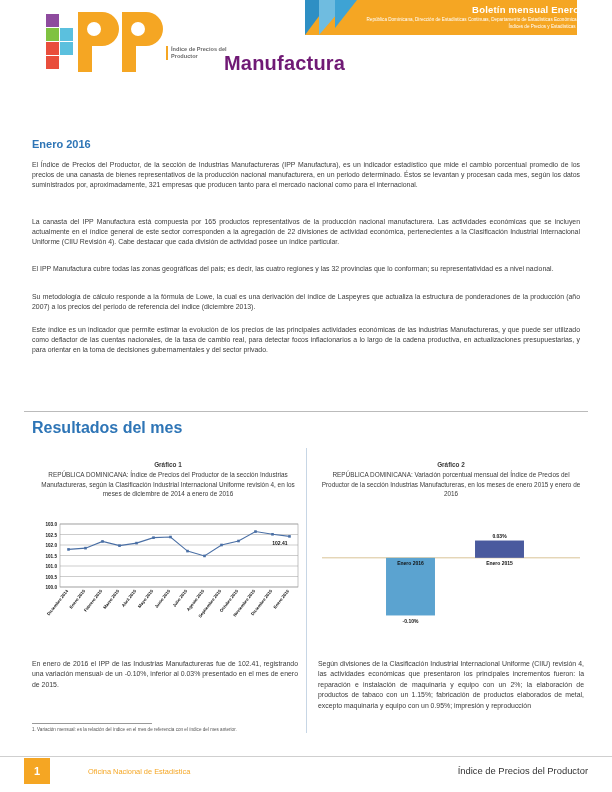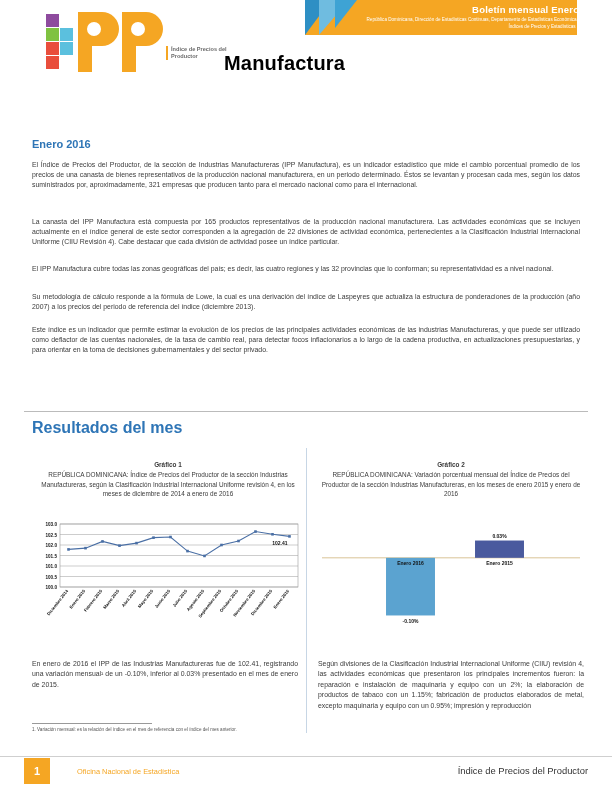--- a/index.html
+++ b/index.html
@@ -75,21 +75,21 @@
     color: #6b6b6b;
     border-left: 2px solid #F5A623;
     padding-left: 3px;
     font-weight: bold;
   }
   #manufactura-title {
     position: absolute;
     left: 224px; top: 52px;
     font-size: 20px;
     font-weight: bold;
-    color: #000000;
+    color: #701a75;
     letter-spacing: .2px;
   }
 
   
   #section-date {
     position: absolute;
     left: 32px; top: 138px;
     font-size: 11px;
     font-weight: bold;
     color: #2E75B6;
@@ -203,21 +203,21 @@
     background: #F5A623;
     color: #ffffff;
     font-size: 11px;
     font-weight: bold;
     display: flex;
     align-items: center;
     justify-content: center;
   }
   #footer-office {
     position: absolute;
-    left: 77px; top: 767px;
+    left: 88px; top: 767px;
     font-size: 7.4px;
     color: #F5A623;
   }
   #footer-right {
     position: absolute;
     right: 24px; top: 765px;
     font-size: 9.4px;
     color: #333;
   }
 </style>

